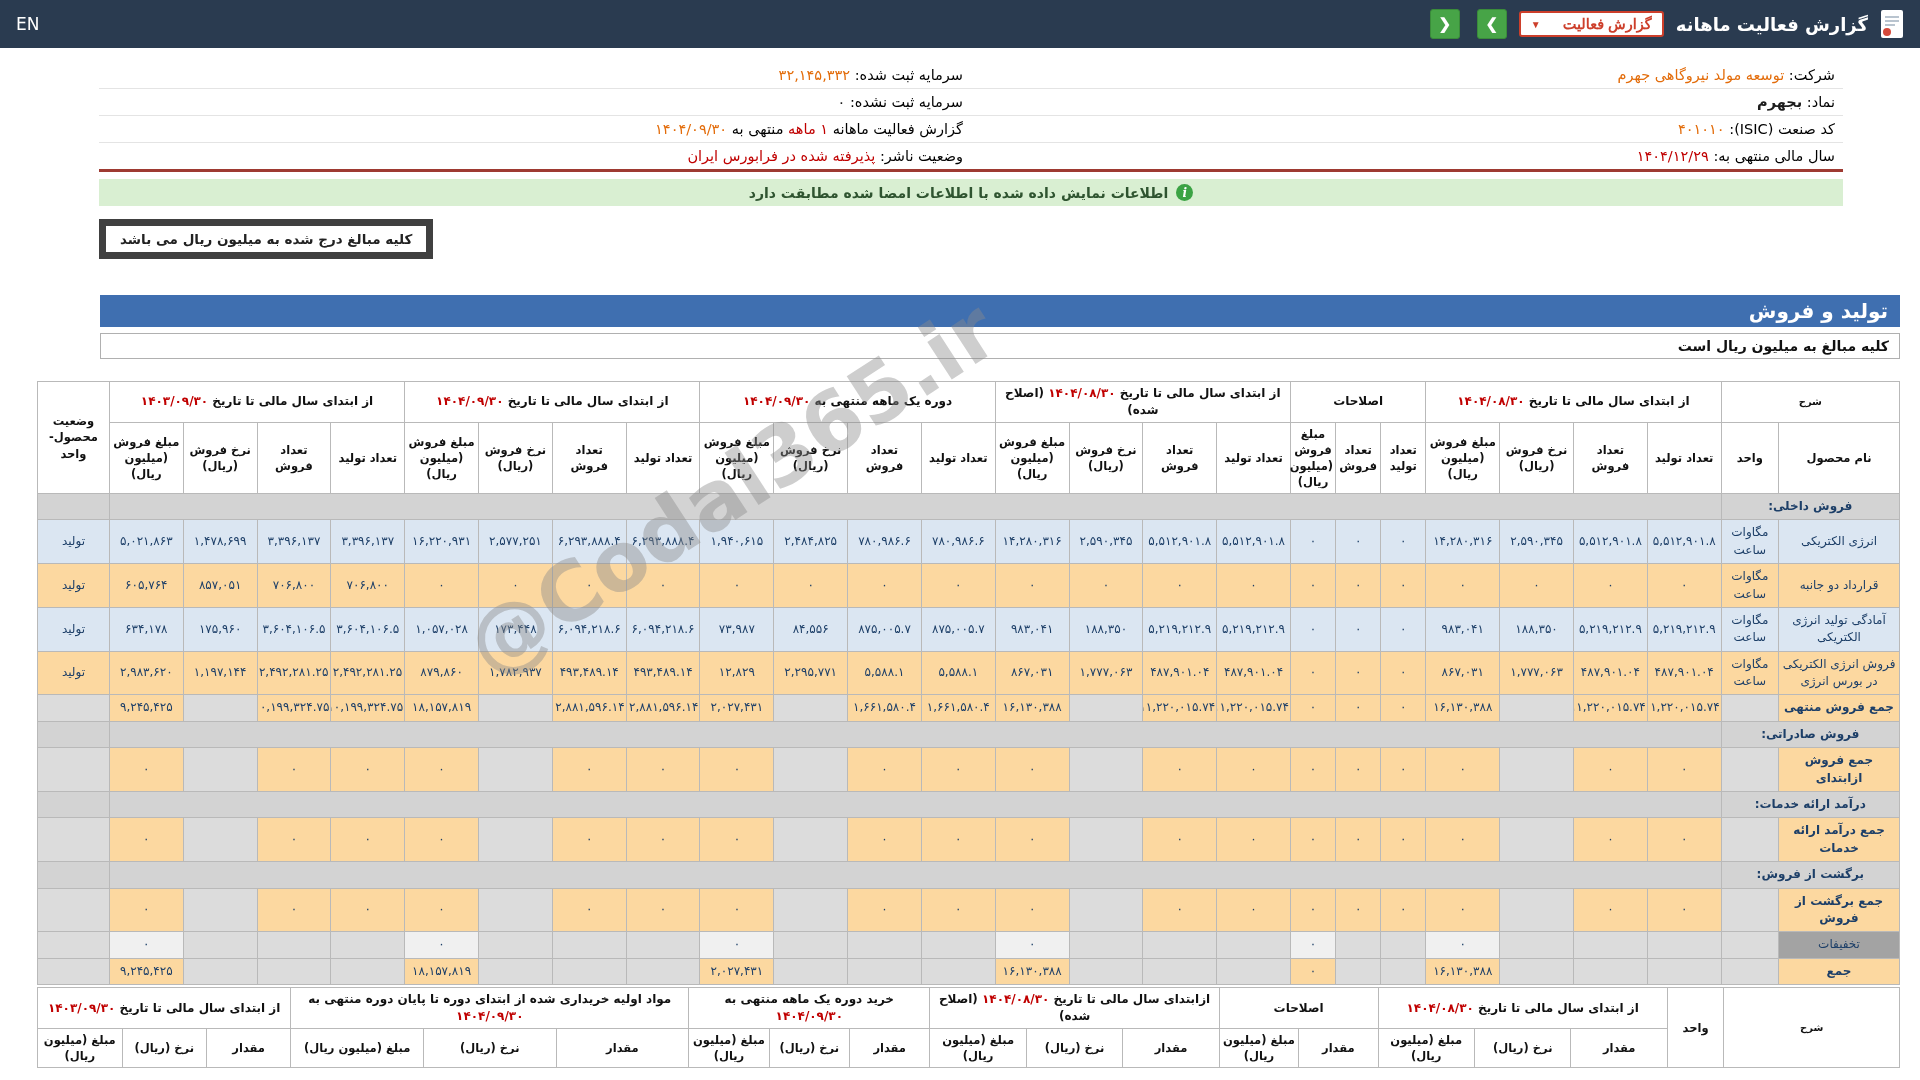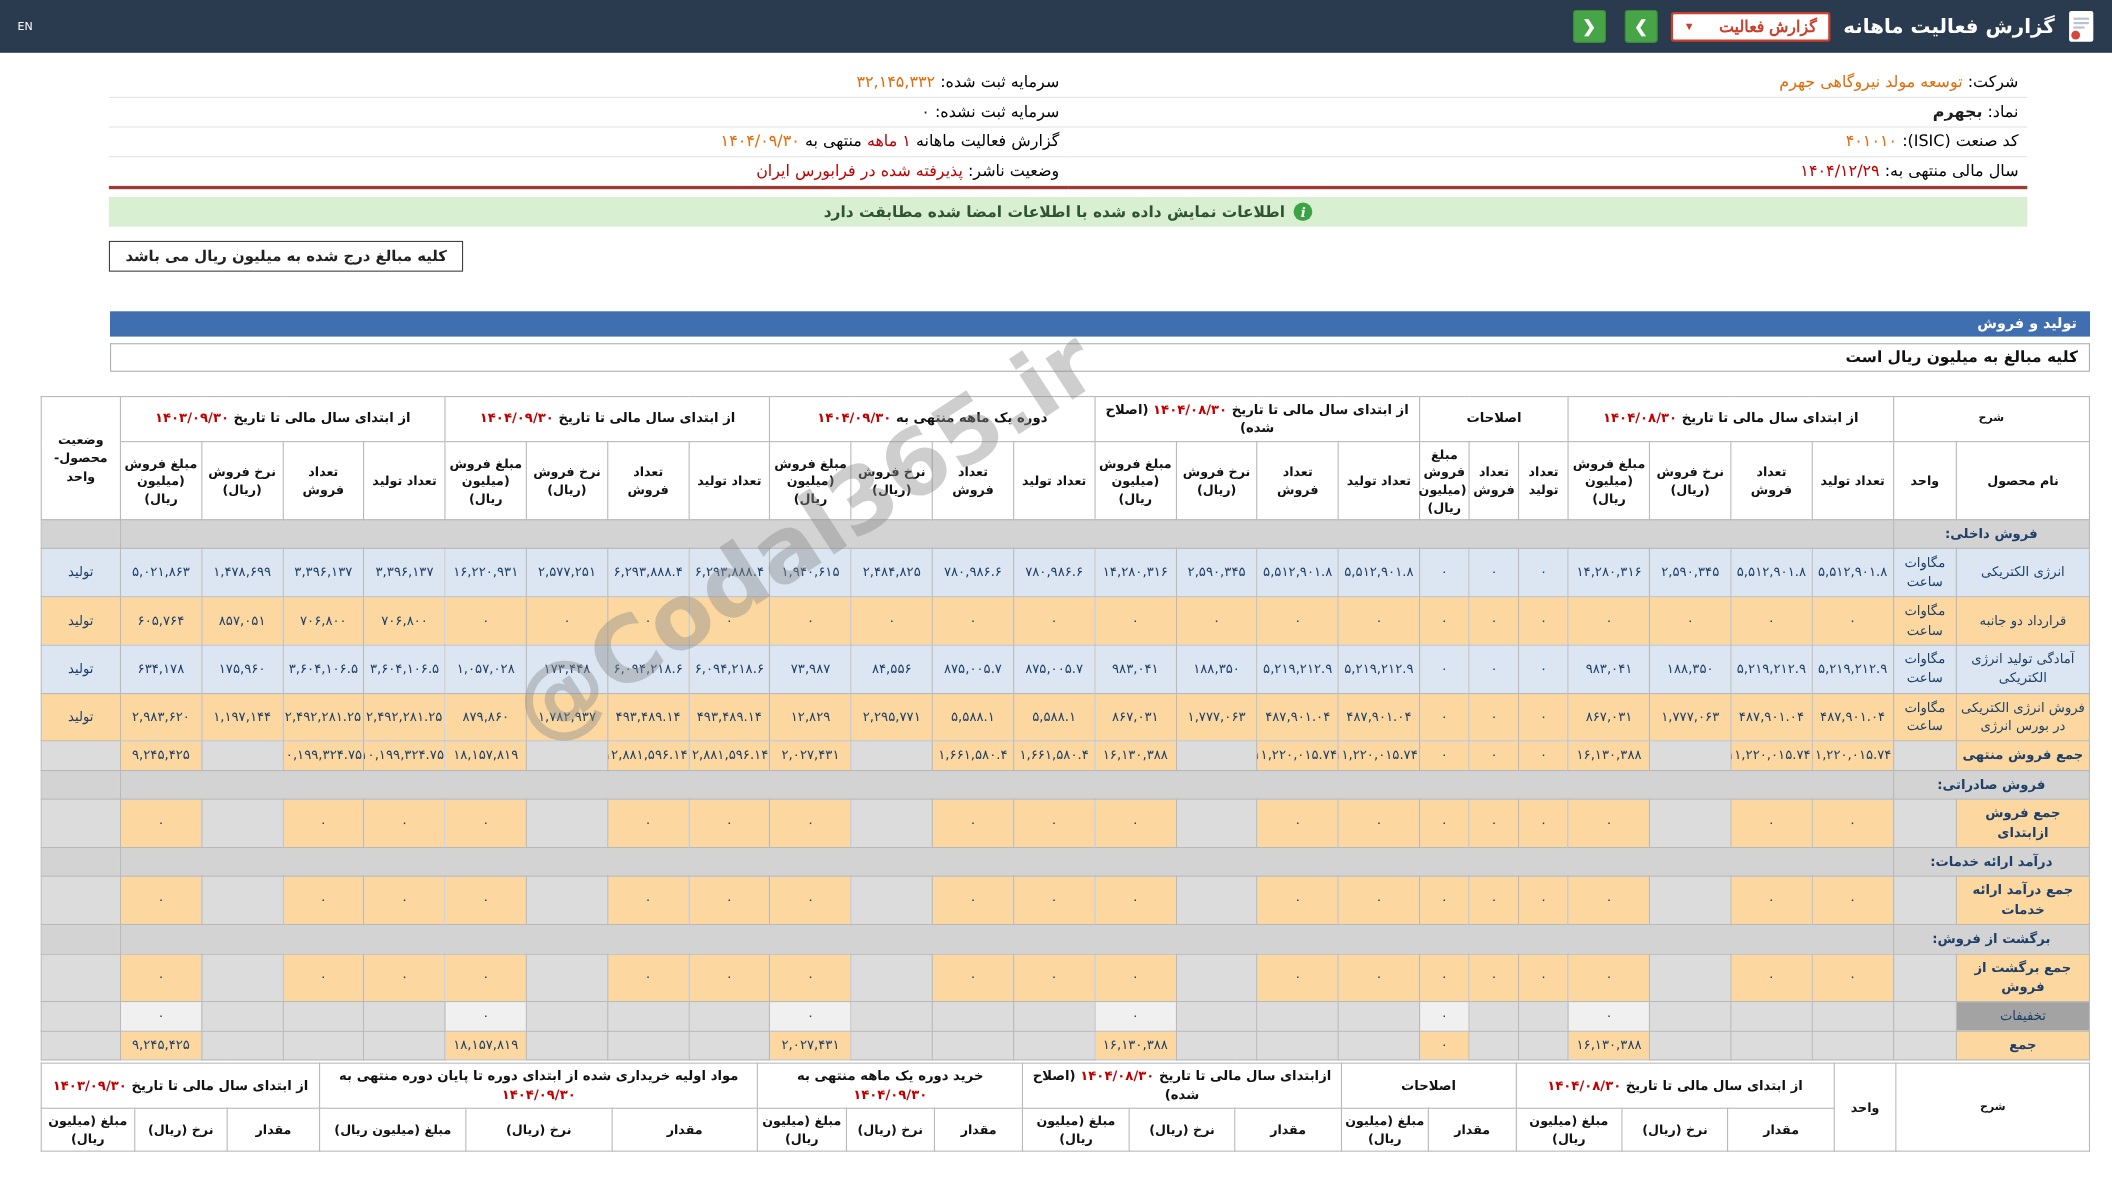--- a/index.html
+++ b/index.html
@@ -26,21 +26,21 @@
     padding:3px 10px; cursor:pointer;
   }
   .report-dropdown .caret{ font-size:10px; }
   .nav-btn{
     width:30px; height:30px; border-radius:3px; background:#47a447;
     border:1px solid #3a8c3a; color:#fff; font-size:15px; font-weight:bold;
     display:inline-flex; align-items:center; justify-content:center; cursor:pointer;
   }
   .nav-btn + .nav-btn{ margin-right:5px; }
   .nav-spacer{ flex:1; }
-  .lang-link{ color:#fff; font-size:10px; text-decoration:none; cursor:pointer; }
+  .lang-link{ color:#fff; font-size:17px; text-decoration:none; cursor:pointer; }
 
   
   .info-wrap{ padding:14px 77px 0 99px; }
   .company-info{ width:100%; border-collapse:collapse; border-bottom:3px solid #9e3a32; }
   .company-info td{
     width:50%; padding:5px 8px; font-size:14.5px;
     border-bottom:1px solid #e4e4e4; white-space:nowrap; overflow:hidden;
   }
   .company-info tr:last-child td{ border-bottom:none; }
   .t-label{ font-weight:normal; color:#000000; }
@@ -57,28 +57,28 @@
   }
   .info-icon{
     width:17px; height:17px; border-radius:50%; background:#3ba344; color:#fff;
     display:inline-flex; align-items:center; justify-content:center;
     font-size:12px; font-style:italic; font-weight:bold; font-family:"DejaVu Serif","Liberation Serif",serif;
   }
 
   
   .amounts-note{
     width:fit-content; margin:13px auto 0 99px;
-    border:1px solid #404040; background:#fff;
+    border:7px solid #404040; background:#fff;
     padding:5px 14px; font-size:13.5px; font-weight:bold; color:#222;
   }
 
   
   main{ margin-top:36px; padding:0 20px 0 37px; }
   .section-bar{
-    background:#3f6fb0; color:#fff; font-weight:bold; font-size:13px;
+    background:#3f6fb0; color:#fff; font-weight:bold; font-size:20px;
     padding:4px 12px; margin-left:0; margin-right:0; margin-left:0;
     margin-left:0; margin-right:0;
   }
   .bar-inset{ margin-left:63px; }
   .subnote{
     border:1px solid #b0b0b0; background:#fff; font-weight:bold; font-size:14px;
     padding:4px 10px; margin:6px 0 0 63px; color:#111;
   }
 
   

